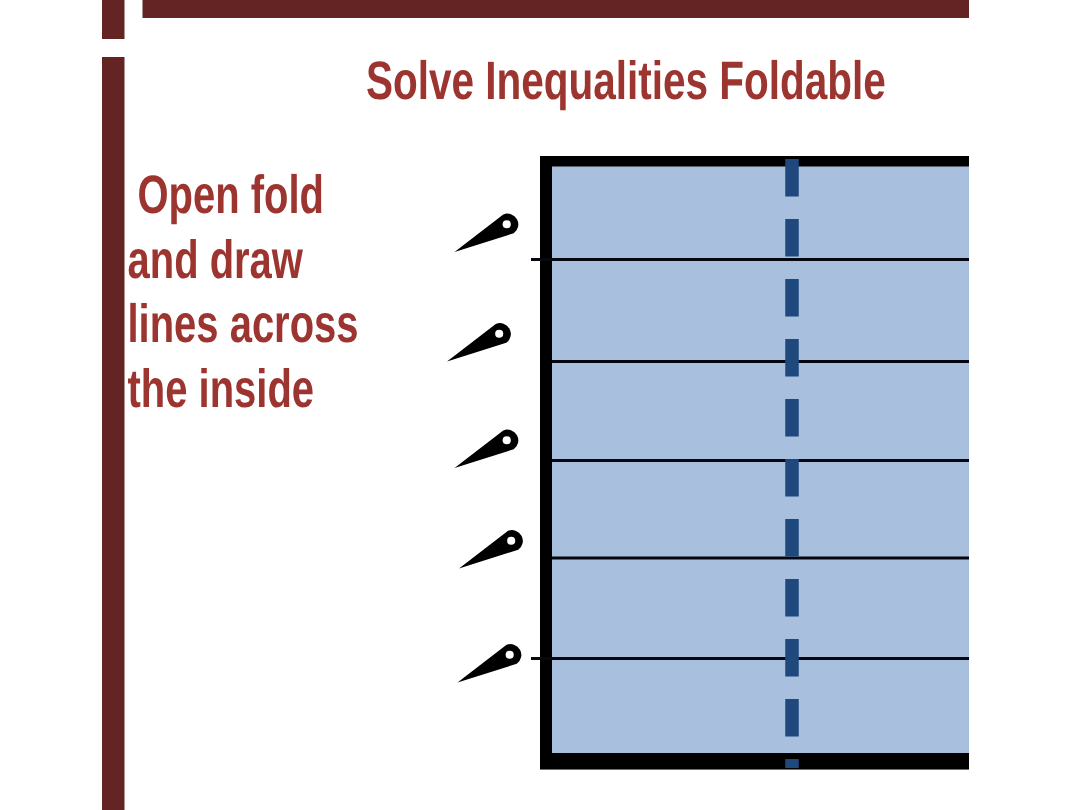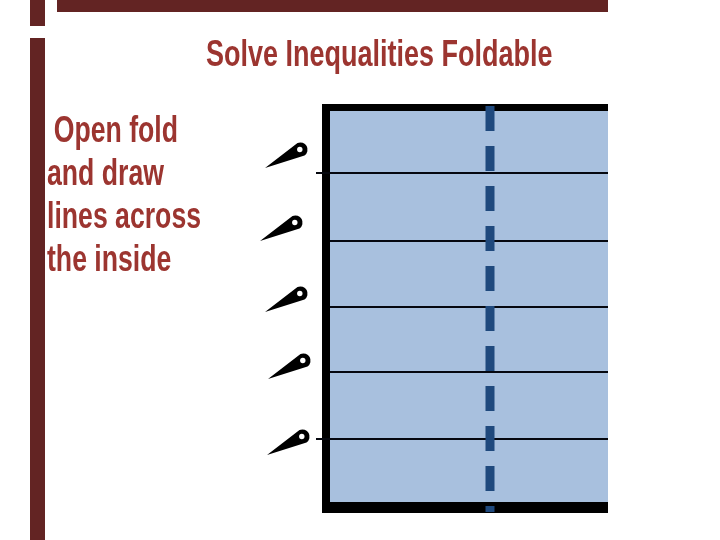--- a/index.html
+++ b/index.html
@@ -1,18 +1,18 @@
 <!DOCTYPE html>
 <html><head>
 <meta charset="utf-8">
 <style>
   html,body{margin:0;padding:0;background:#fff;}
   .slide{
     position:relative;width:608px;height:540px;background:#FFFFFF;
-    font-family:"Liberation Sans",sans-serif;overflow:hidden;
+    font-family:"Liberation Sans",sans-serif;overflow:hidden;margin-left:38px;
   }
   
   .bar{position:absolute;background:#632423;}
   .bar-top{left:57px;top:0;width:663px;height:12px;}
   .bar-corner{left:30px;top:0;width:15px;height:26px;}
   .bar-left{left:30px;top:38px;width:15px;height:502px;}
   
   .title{
     position:absolute;left:206px;top:34px;margin:0;
     font-size:36px;line-height:40px;font-weight:bold;color:#9C3530;

